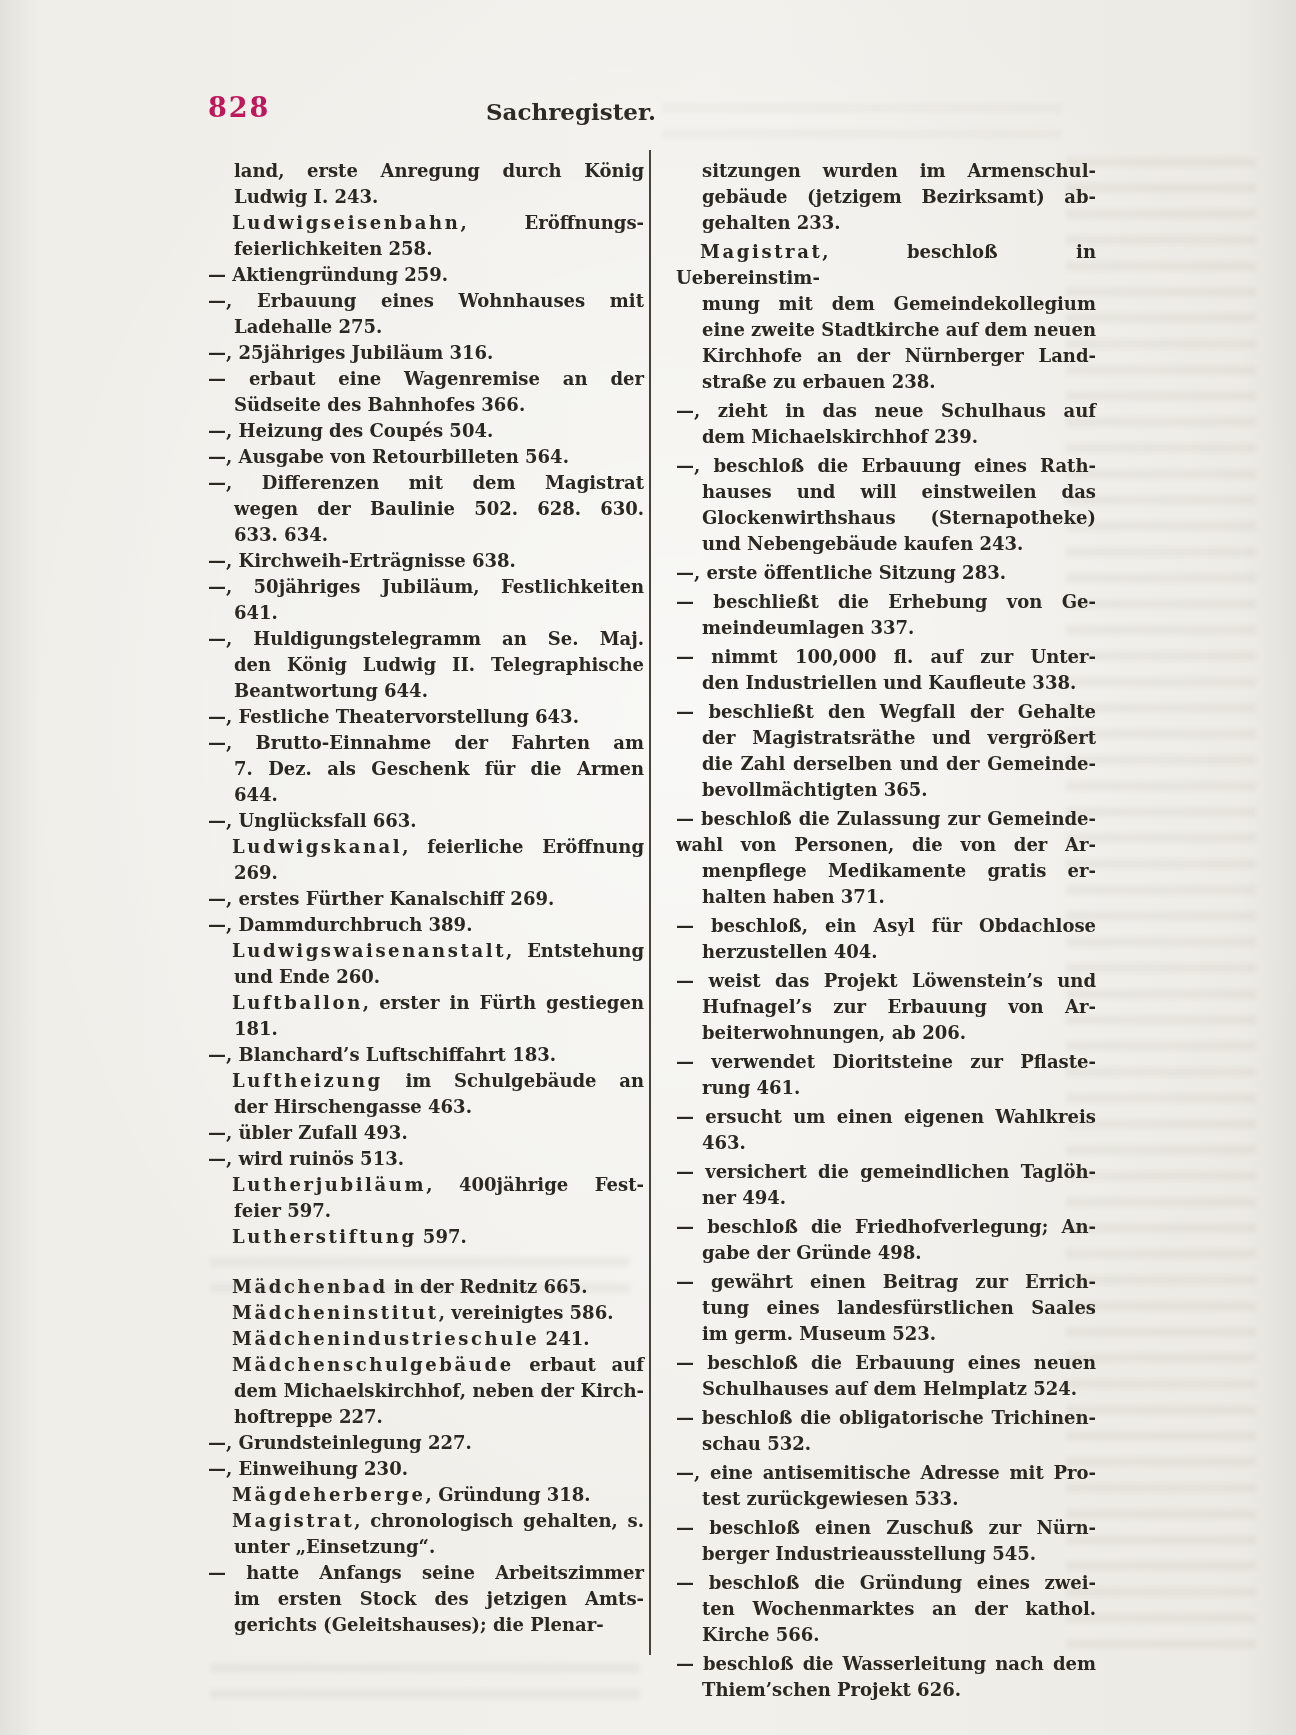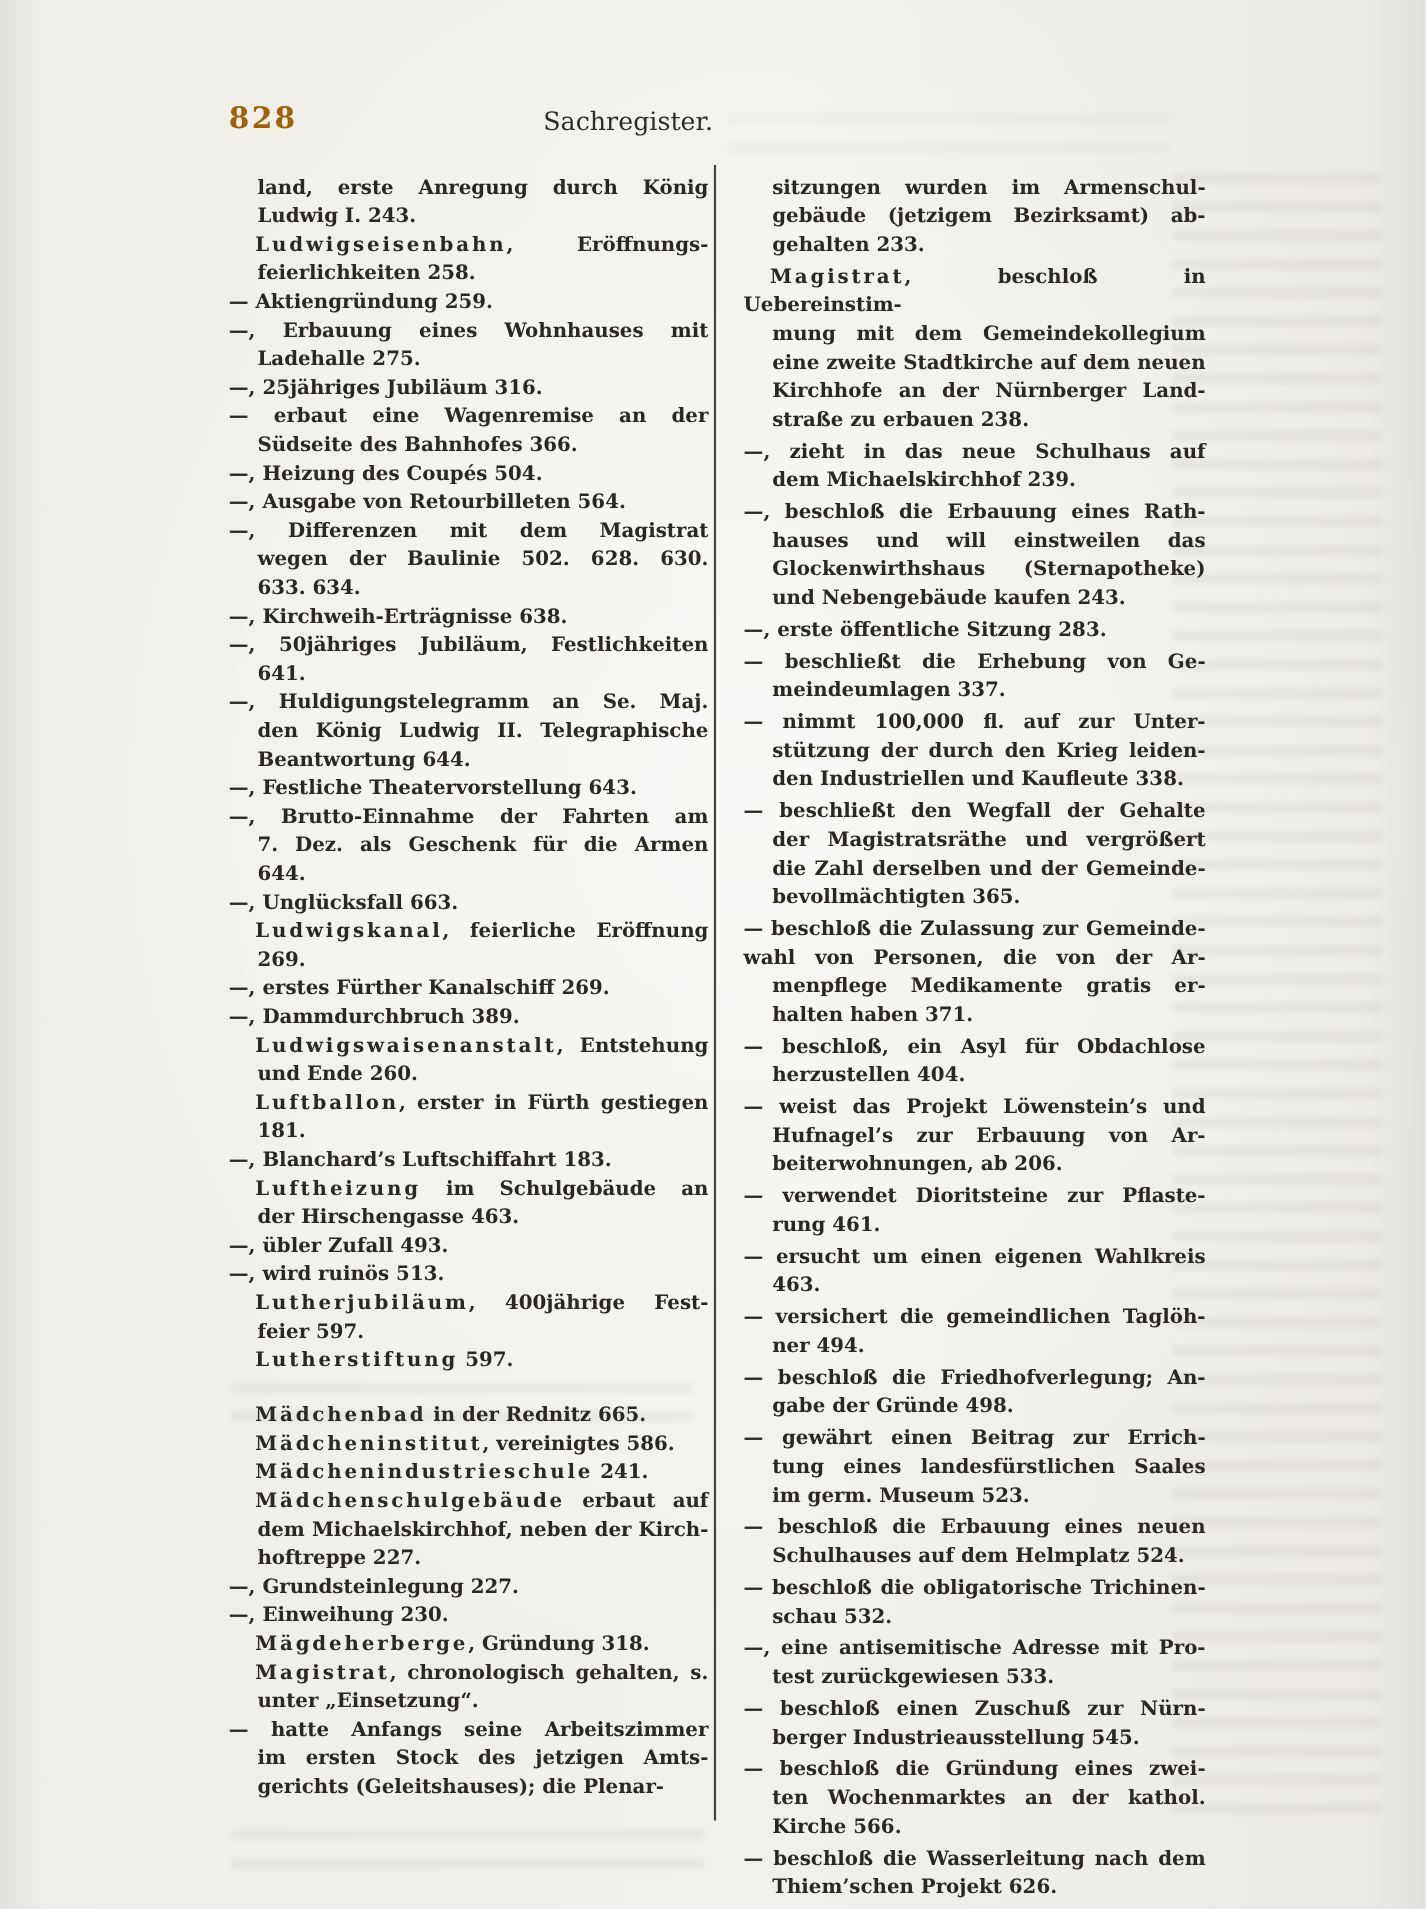--- a/index.html
+++ b/index.html
@@ -8,25 +8,25 @@
     background:
       radial-gradient(ellipse 900px 1100px at 52% 42%, rgba(255,255,255,.55), rgba(255,255,255,0) 75%),
       linear-gradient(90deg, #e3e1db 0, #efeee9 40px, #f1f0eb 55%, #eceae4 96%, #e2e0da 100%),
       #efede8;
     font-family:"DejaVu Serif","Liberation Serif",serif;
     color:#29271f;
   }
   .page{position:absolute;inset:0;}
   .pagenum{
     position:absolute;left:208px;top:92px;
-    font-size:27px;font-weight:700;letter-spacing:2px;color:#a16207;
+    font-size:27px;font-weight:700;letter-spacing:2px;color:#be185d;
   }
   .title{
     position:absolute;left:0;top:98px;width:1142px;text-align:center;
-    font-size:23px;font-weight:400;color:#2d2b24;
+    font-size:23px;font-weight:700;color:#2d2b24;
   }
   .col{position:absolute;top:158px;}
   .col-left{left:208px;width:436px;}
   .col-right{left:676px;width:420px;}
   .divider{
     position:absolute;left:649px;top:150px;width:2px;height:1505px;
     background:#474339;
   }
   .line{
     font-size:18px;line-height:26px;font-weight:700;
@@ -219,21 +219,20 @@
       </div>
       <div class="entry">
         <div class="line">—, erste öffentliche Sitzung 283.</div>
       </div>
       <div class="entry">
         <div class="line just">— beschließt die Erhebung von Ge-</div>
         <div class="line ind">meindeumlagen 337.</div>
       </div>
       <div class="entry">
         <div class="line just">— nimmt 100,000 fl. auf zur Unter-</div>
-        <div class="line ind just">stützung der durch den Krieg leiden-</div>
         <div class="line ind">den Industriellen und Kaufleute 338.</div>
       </div>
       <div class="entry">
         <div class="line just">— beschließt den Wegfall der Gehalte</div>
         <div class="line ind just">der Magistratsräthe und vergrößert</div>
         <div class="line ind just">die Zahl derselben und der Gemeinde-</div>
         <div class="line ind">bevollmächtigten 365.</div>
       </div>
       <div class="entry">
         <div class="line just">— beschloß die Zulassung zur Gemeinde-</div>

